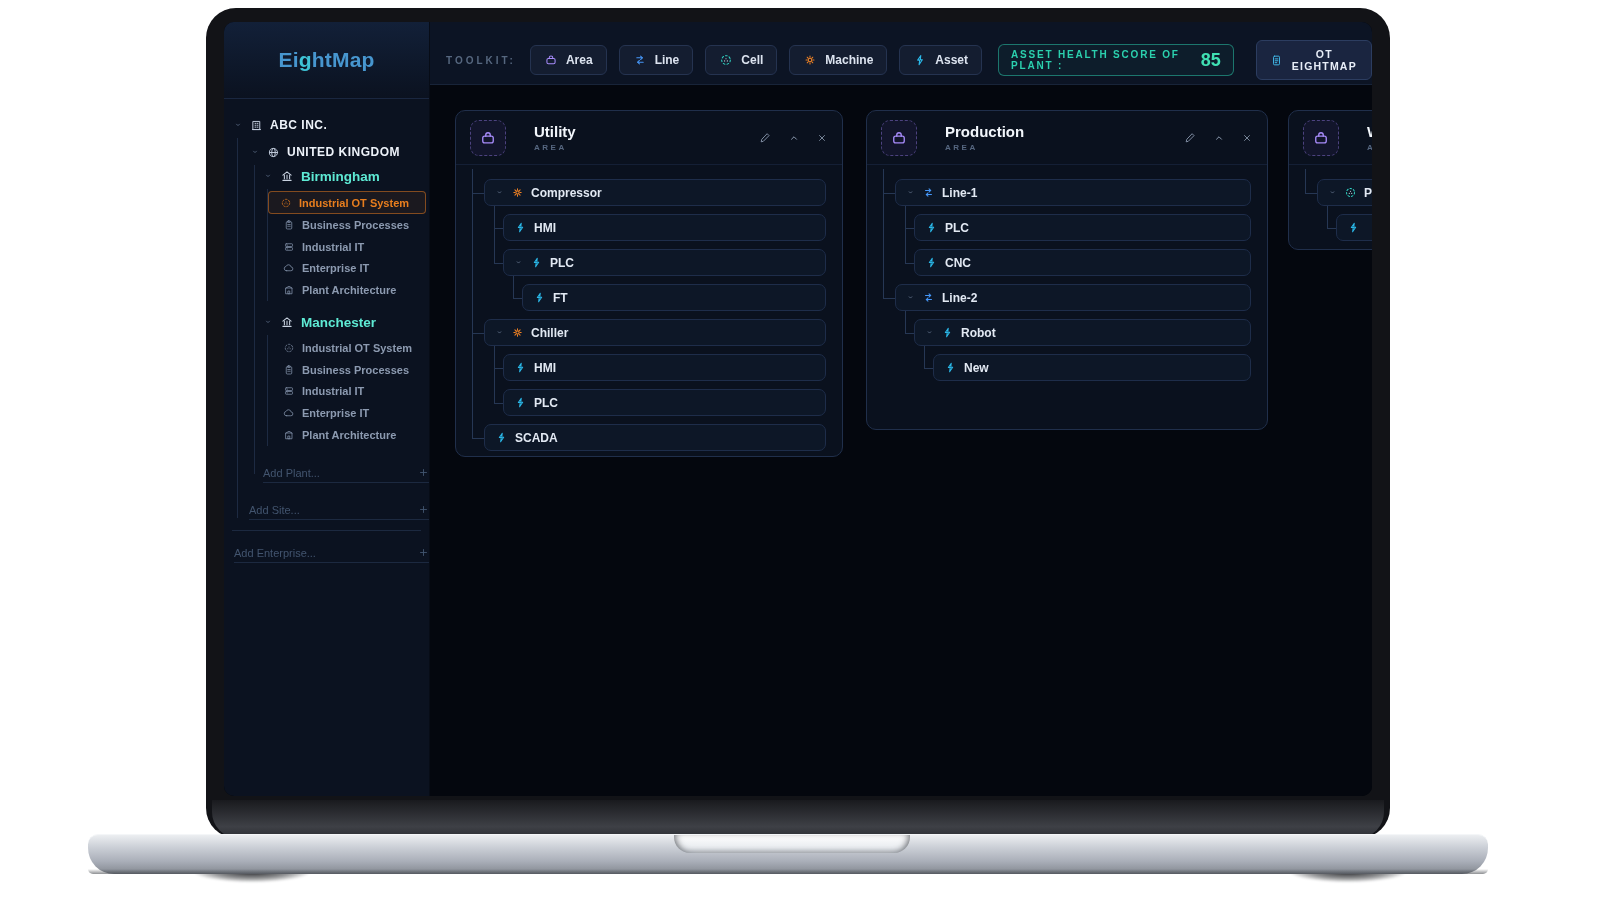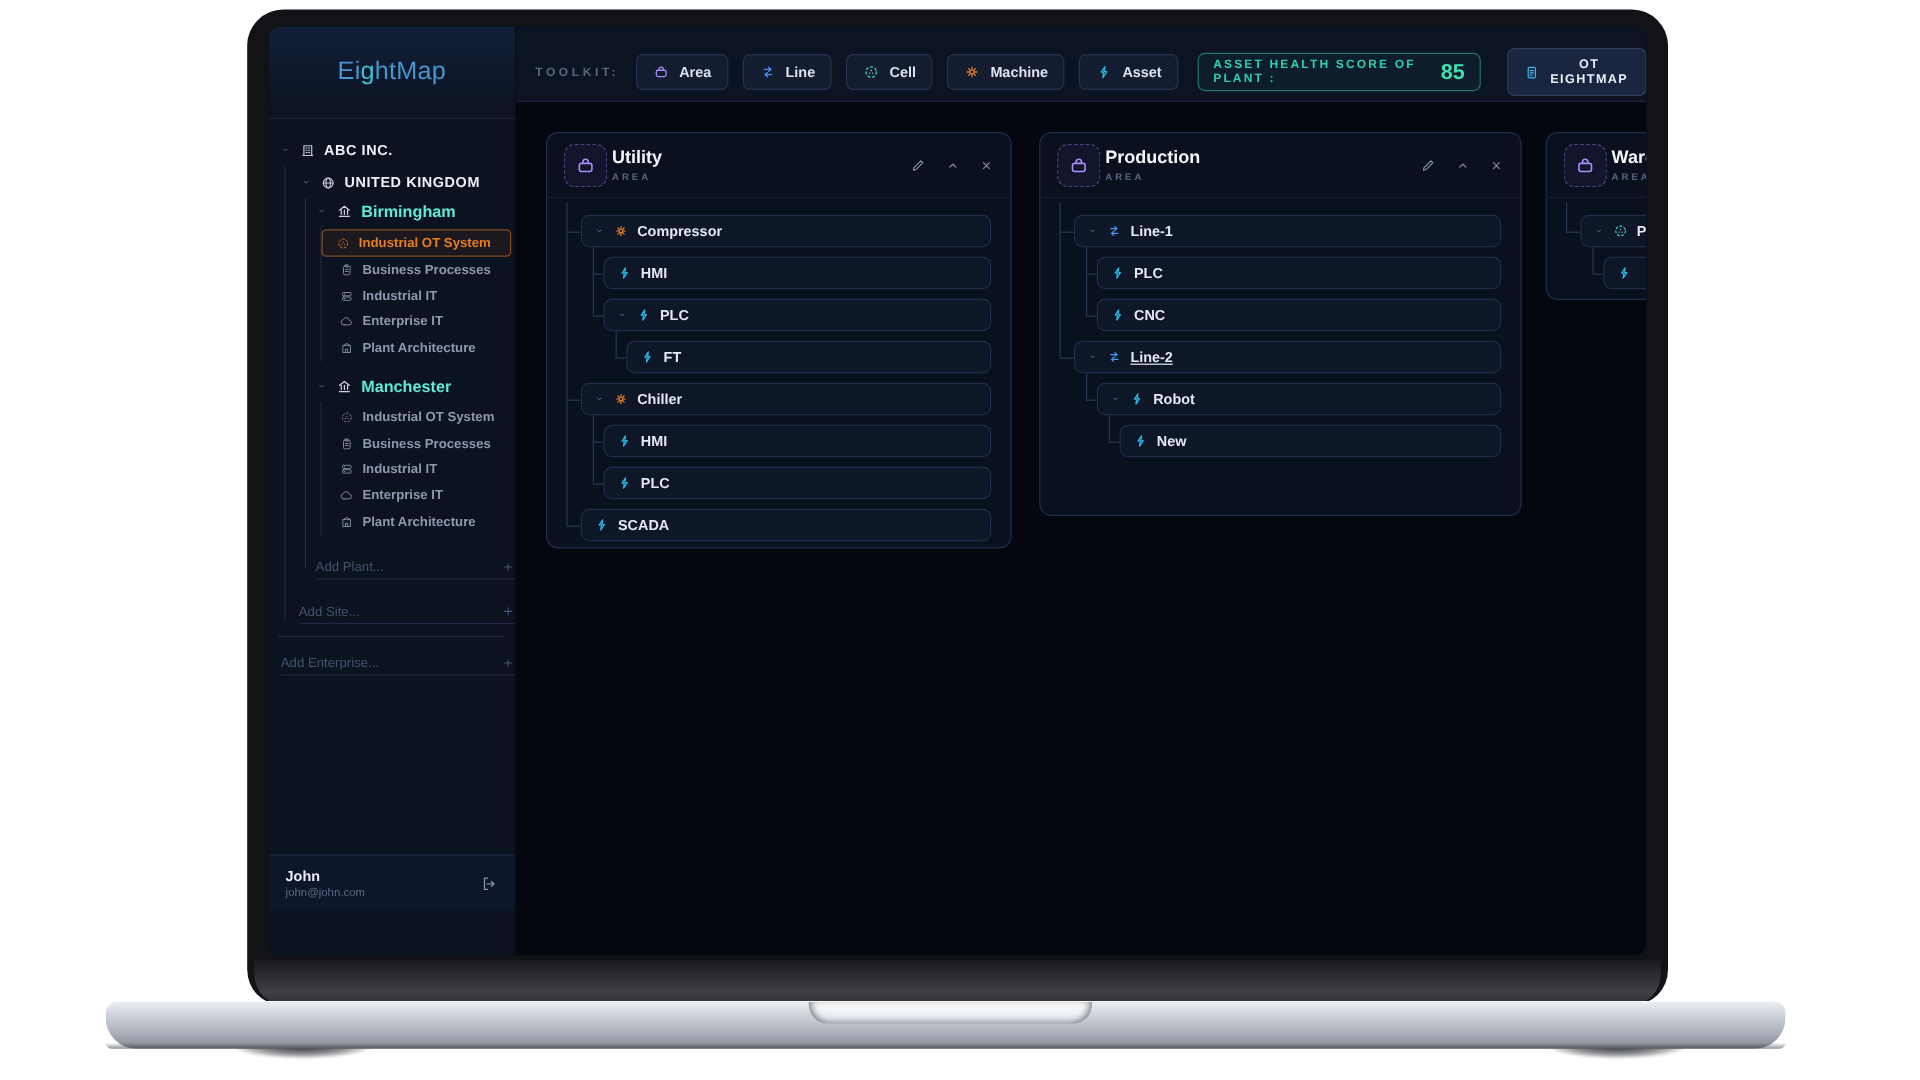--- a/index.html
+++ b/index.html
@@ -8,21 +8,21 @@
   .foot{position:absolute;height:22px;border-radius:50%;background:radial-gradient(ellipse at center, rgba(14,16,20,.95) 0%, rgba(14,16,20,.45) 48%, rgba(14,16,20,0) 75%);filter:blur(1px);z-index:1}
   .foot-left{left:194px;top:860px;width:116px}
   .foot-right{left:1290px;top:860px;width:116px}
   .shell{position:absolute;left:206px;top:8px;width:1184px;height:830px;background:#121317;border-radius:30px;z-index:2}
   .shell::after{content:"";position:absolute;left:6px;right:6px;bottom:0;height:38px;background:linear-gradient(180deg,#191a1e 0%,#3e4046 70%,#2c2e33 100%);border-radius:0 0 26px 26px}
   .screen{position:absolute;left:18px;top:14px;width:1148px;height:774px;background:#04070e;border-radius:10px;overflow:hidden;display:flex;z-index:3}
 
   
   .sidebar{position:relative;width:206px;height:100%;background:#0b1220;flex:none;border-right:1px solid #070c16;box-sizing:border-box}
   .logo-strip{position:absolute;top:0;left:0;right:0;height:76px;background:linear-gradient(180deg,#122038 0%,#0d1627 70%,#0b1220 100%);border-bottom:1px solid #1a2740;display:flex;align-items:center;justify-content:center}
-  .logo{font-size:21px;font-weight:400;color:#4796cf;letter-spacing:.2px}
+  .logo{font-size:21px;font-weight:700;color:#4796cf;letter-spacing:.2px}
   .logo .g{color:#3ec3d6}
   #tree-host{position:absolute;inset:0;overflow:hidden}
   .tree-item{position:absolute;left:0;right:0;height:22px;display:flex;align-items:center;gap:7px;box-sizing:border-box;white-space:nowrap;cursor:default}
   .kind-enterprise,.kind-country{font-size:12px;font-weight:800;letter-spacing:.5px;color:#edf2f9}
   .kind-site{font-size:13.5px;font-weight:700;color:#5eead4}
   .kind-module{font-size:11px;font-weight:600;color:#8c9ab0}
   .tree-item.active{left:44px;right:auto;width:158px;height:23px;border:1px solid rgba(235,126,32,.5);background:rgba(235,126,32,.07);border-radius:4px;padding-left:11px;color:#e87e1e;font-weight:700;font-size:11px}
   .guide{position:absolute;width:1px;background:#1d2a42}
   .add-input{position:absolute;height:20px;display:flex;align-items:center;justify-content:space-between;border-bottom:1px solid #1c2940;color:#42546e;font-size:11px;box-sizing:border-box}
   .sep{position:absolute;height:1px;background:#1c2940}
@@ -40,21 +40,21 @@
   .health{height:32px;margin-left:16px;padding:0 12px;border-radius:6px;border:1px solid rgba(43,208,176,.5);background:rgba(43,208,176,.05);display:flex;align-items:center;box-sizing:border-box}
   .health-label{font-size:10px;font-weight:700;letter-spacing:1.8px;color:#2bd0ae}
   .health-value{font-size:18px;font-weight:700;color:#40e0b3;margin-left:9px}
   .ot{height:40px;margin-left:22px;padding:0 13px;border-radius:6px;background:#1a2540;border:1px solid #2c3d60;display:flex;align-items:center;gap:8px;font-size:10.5px;font-weight:700;letter-spacing:1.2px;color:#e8eef8;font-family:inherit;cursor:pointer}
   .canvas{position:absolute;top:63px;left:0;right:0;bottom:0;background:#04070e;overflow:hidden}
 
   
   .card{position:absolute;background:#0a111e;border:1px solid #202f4b;border-radius:10px;box-sizing:border-box}
   .card-head{height:53px;display:flex;align-items:center;padding:0 14px;border-bottom:1px solid #141f35}
   .tile{width:36px;height:36px;border-radius:9px;border:1.5px dashed rgba(150,122,230,.45);background:rgba(124,92,220,.07);display:flex;align-items:center;justify-content:center;flex:none;box-sizing:border-box}
-  .head-text{margin-left:4px}
+  .head-text{margin-left:28px}
   .card-title{font-size:15px;font-weight:700;color:#f2f6fb;white-space:nowrap}
   .card-sub{font-size:8px;font-weight:700;letter-spacing:2.5px;color:#566780;margin-top:3px}
   .card-actions{margin-left:auto;display:flex;gap:16px;align-items:center}
   .card-actions span{display:flex;cursor:pointer}
   .card-body{position:absolute;left:0;right:0;top:53px;bottom:0}
   .row{position:absolute;height:27px;border-radius:7px;background:#0d1727;border:1px solid #1e2d4a;display:flex;align-items:center;gap:7px;padding:0 10px;box-sizing:border-box;font-size:12px;font-weight:600;color:#e2e9f3;white-space:nowrap;cursor:pointer}
   .cline{position:absolute;background:#263754}
 
   
   .deck{position:absolute;left:88px;top:834px;width:1400px;height:40px;border-radius:10px 10px 26px 26px;background:linear-gradient(180deg,#eceef1 0%,#cdd1d8 30%,#a9aeb8 68%,#82878f 100%);border-top:1px solid #f4f6f8;z-index:4;box-sizing:border-box}
@@ -221,33 +221,20 @@
             <div class="add-input" style="left: 10px; top: 521px; width: 195px;">
               <span>Add Enterprise...</span>
               <span style="display: flex;">
                 <svg width="11" height="11" viewBox="0 0 24 24" fill="none" stroke="#42546e" stroke-width="2" stroke-linecap="round" stroke-linejoin="round" style="flex:none">
                   <path d="M12 5.5v13M5.5 12h13"></path>
                 </svg>
               </span>
             </div>
           </div>
         <div class="sep" style="top:508px;left:8px;right:8px"></div>
-        <div class="user-block">
-          <div>
-            <div class="user-name">John</div>
-            <div class="user-email">john@john.com</div>
-          </div>
-          <span style="display:flex;cursor:pointer">
-              <svg width="15" height="15" viewBox="0 0 24 24" fill="none" stroke="#8795ab" stroke-width="1.8" stroke-linecap="round" stroke-linejoin="round" style="flex:none">
-                <path d="M10 4.5H6v15h4"></path>
-                <path d="M9.5 12h9"></path>
-                <path d="M15.3 8.8L18.5 12l-3.2 3.2"></path>
-              </svg>
-            </span>
-        </div>
       </aside>
 
       <div class="main">
         <div class="topbar">
           <span class="toolkit-label">TOOLKIT:</span>
           <div class="tk-buttons" id="tk-buttons">
               <button class="tk-btn">
                 <svg width="14" height="14" viewBox="0 0 24 24" fill="none" stroke="#a78bfa" stroke-width="1.8" stroke-linecap="round" stroke-linejoin="round" style="flex:none">
                   <rect x="5" y="9.5" width="14" height="9" rx="2.5"></rect>
                   <path d="M9 9.5V8a3 3 0 0 1 6 0v1.5"></path>
@@ -463,21 +450,21 @@
                     <path d="M13.4 4.2L8 12.2h3.5L10.4 20l5.6-8.6h-3.5z"></path>
                   </svg>
                   <span>PLC</span>
                 </div>
                 <div class="row" style="left: 47px; right: 16px; top: 85px;">
                   <svg width="13" height="13" viewBox="0 0 24 24" fill="none" stroke="#2ab8e8" stroke-width="1.9" stroke-linecap="round" stroke-linejoin="round" style="flex:none">
                     <path d="M13.4 4.2L8 12.2h3.5L10.4 20l5.6-8.6h-3.5z"></path>
                   </svg>
                   <span>CNC</span>
                 </div>
-                <div class="row" style="left: 28px; right: 16px; top: 120px; text-decoration: underline;">
+                <div class="row" style="left: 28px; right: 16px; top: 120px;">
                   <svg width="9" height="9" viewBox="0 0 24 24" fill="none" stroke="#62738c" stroke-width="2.2" stroke-linecap="round" stroke-linejoin="round" style="flex:none">
                     <path d="M8.5 10l3.5 3.5L15.5 10"></path>
                   </svg>
                   <svg width="13" height="13" viewBox="0 0 24 24" fill="none" stroke="#4596f7" stroke-width="1.9" stroke-linecap="round" stroke-linejoin="round" style="flex:none">
                     <path d="M6.5 8.2h9.5"></path>
                     <path d="M13 5.2l3 3-3 3"></path>
                     <path d="M17.5 15.8H8"></path>
                     <path d="M11 12.8l-3 3 3 3"></path>
                   </svg>
                   <span>Line-2</span>

